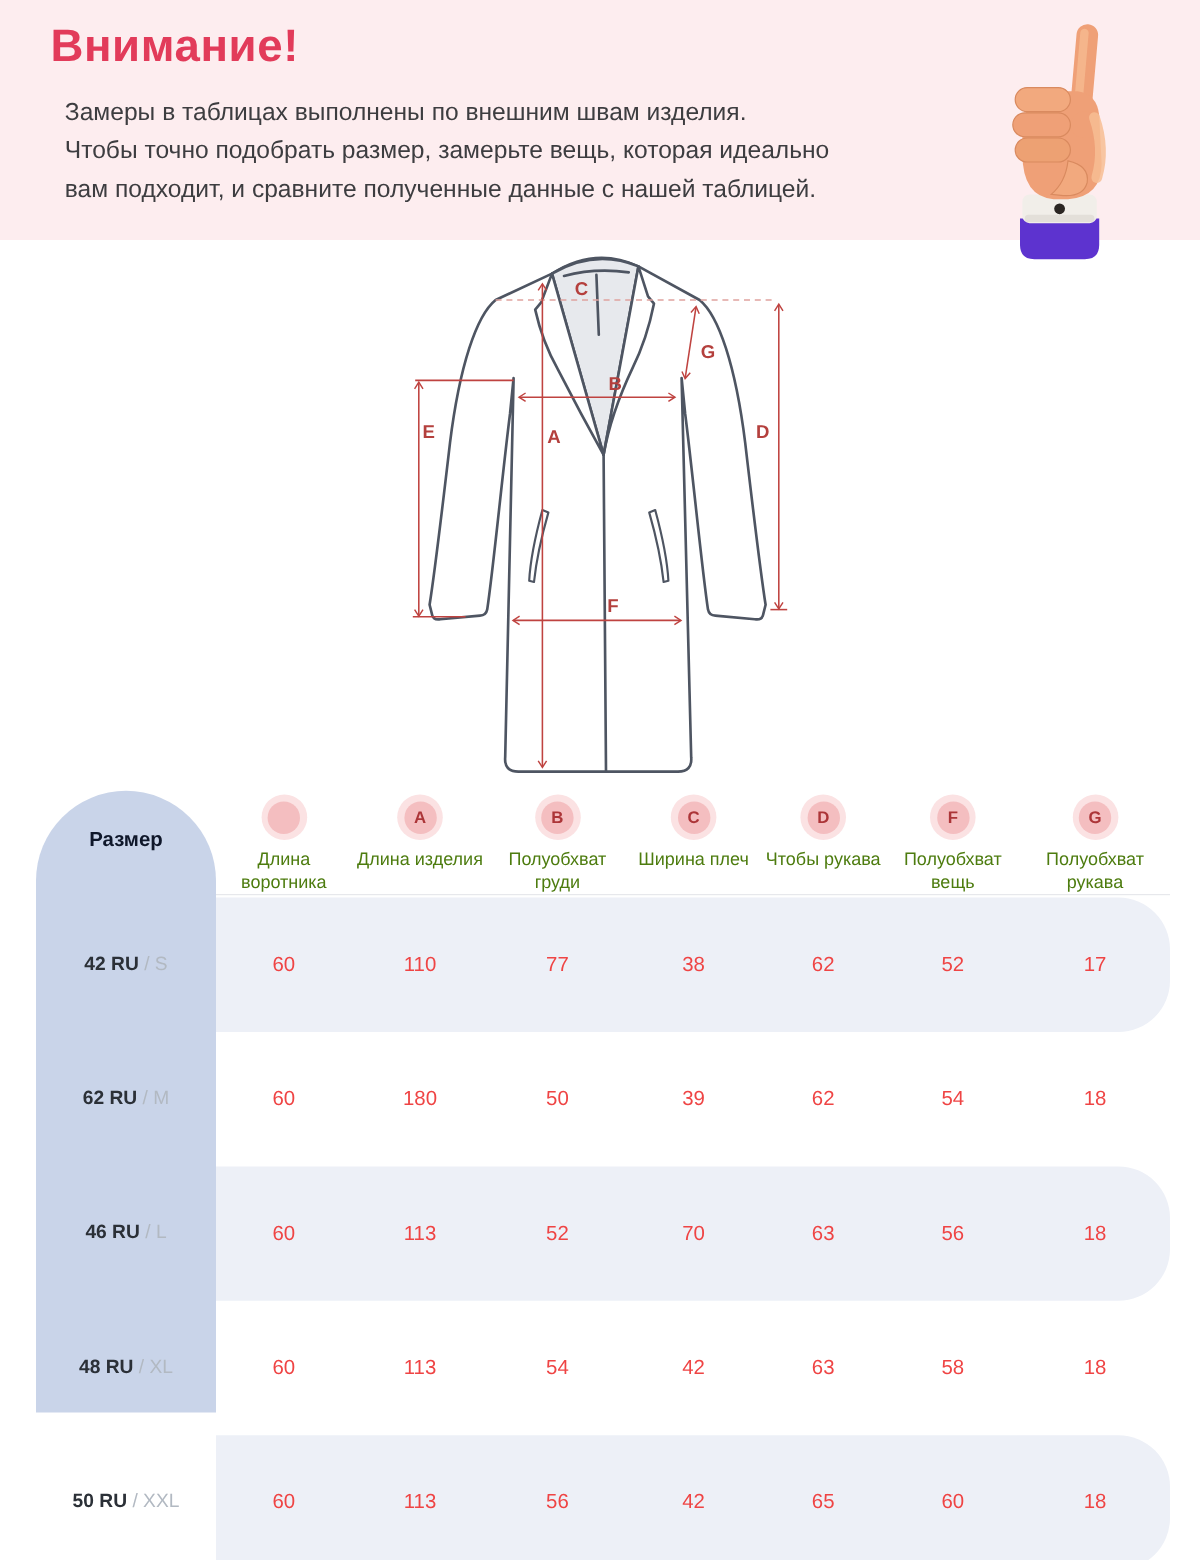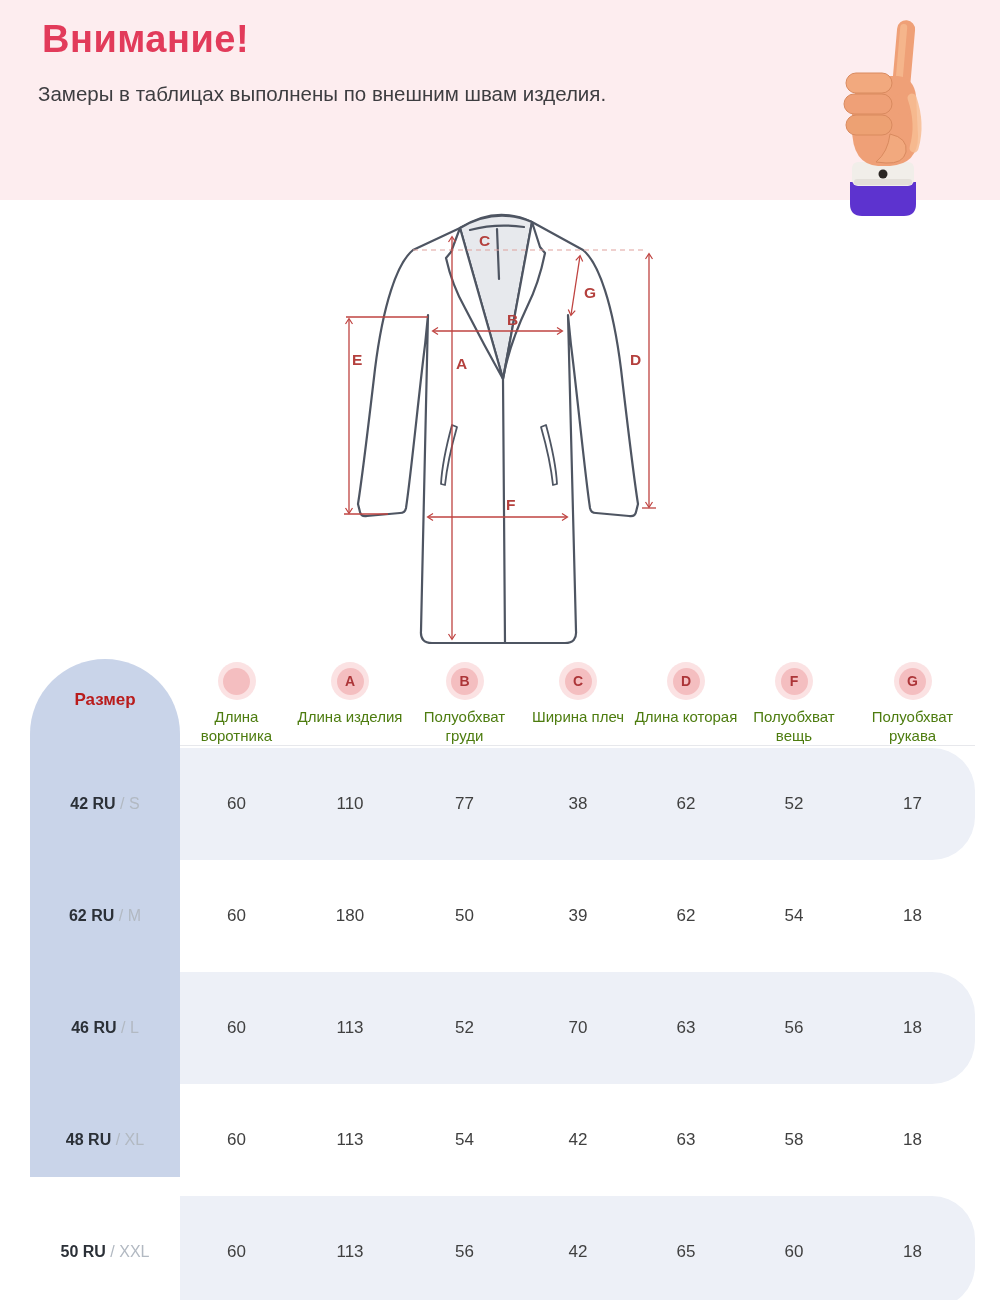--- a/index.html
+++ b/index.html
@@ -3,57 +3,58 @@
 <meta charset="utf-8">
 <style>
   * { margin:0; padding:0; box-sizing:border-box; }
   html,body { background:#ffffff; }
   body { font-family:"Liberation Sans", sans-serif; }
   #page { position:relative; width:1000px; height:1300px; background:#fff; overflow:hidden; }
 
   
   .banner { position:absolute; left:0; top:0; width:1000px; height:200px; background:#fdedef;padding-left:13px; }
   .banner h1 { position:absolute; left:42px; top:18px; font-size:38px; font-weight:bold; color:#e23b5a; letter-spacing:.5px; }
-  .banner .note { position:absolute; left:38px; top:78px; font-size:20.5px; line-height:32px; color:#3d3d40; }
+  .banner .note { position:absolute; left:54px; top:78px; font-size:20.5px; line-height:32px; color:#3d3d40; }
   .hand { position:absolute; left:836px; top:16px; width:94px; height:202px; }
 
   
   .coat { position:absolute; left:300px; top:197px; width:420px; height:465px; }
   .mlabel { font-family:"Liberation Sans", sans-serif; font-size:15.5px; font-weight:bold; fill:#b4403d; }
 
   
   .sizetable { position:absolute; left:30px; top:659px; width:945px; height:518px; font-family:"Liberation Sans", sans-serif; }
   .band { position:absolute; left:0; top:0; width:150px; height:518px; background:#c9d4e9; border-radius:75px 75px 0 0; }
-  .size-head { position:absolute; left:0; top:31px; width:150px; text-align:center; font-size:17px; font-weight:bold; color:#b91c1c; }
+  .size-head { position:absolute; left:0; top:31px; width:150px; text-align:center; font-size:17px; font-weight:bold; color:#0f172a; }
   .grid-row { display:grid; grid-template-columns:150px 113px 114px 115px 112px 104px 112px 125px; }
   .thead { position:absolute; left:0; top:3px; width:945px; }
   .hcell { display:flex; flex-direction:column; align-items:center; }
   .badge { width:38px; height:38px; border-radius:50%; background:#fbe2e3; display:flex; align-items:center; justify-content:center; }
   .badge i { width:27px; height:27px; border-radius:50%; background:#f4bec0; font-style:normal; font-weight:bold; font-size:14px; color:#ac3538; display:flex; align-items:center; justify-content:center; }
   .hlabel { margin-top:7px; font-size:15px; line-height:19px; color:#4d7c0f; text-align:center; max-width:108px; }
   .divider { position:absolute; left:150px; top:86px; width:795px; height:1px; background:#e7e8ec; }
   .rows { position:absolute; left:0; top:89px; width:945px; }
   .row { position:relative; height:112px; align-items:center; }
   .row.stripe::before { content:""; position:absolute; left:150px; right:0; top:0; bottom:0; background:#edf0f7; border-radius:0 43px 43px 0; }
   .row > div { position:relative; text-align:center; }
   .rsize { font-size:16px; color:#2b3037; }
   .rsize b { font-weight:bold; }
   .rsize .alt { color:#b2b9c2; font-weight:normal; }
-  .cell { font-size:17px; color:#404040; }
+  .cell { font-size:17px; color:#ef4444; }
 </style>
 </head>
 <body>
 
 <div id="page">
 
   <header class="banner">
     <h1>Внимание!</h1>
     <p class="note">
       <span>Замеры в таблицах выполнены по внешним швам изделия.</span><br>
-      <br>
+      <span>Чтобы точно подобрать размер, замерьте вещь, которая идеально</span><br>
+      <span>вам подходит, и сравните полученные данные с нашей таблицей.</span>
     </p>
 
     <svg class="hand" viewBox="0 0 94 202" aria-hidden="true">
       <path d="M14,166 L80,166 L80,188 Q80,200 68,200 L26,200 Q14,200 14,188 Z" fill="#5d33cf"></path>
       <rect x="16" y="146" width="62" height="24" rx="6" fill="#f1eee9"></rect>
       <rect x="18" y="163" width="58" height="6" rx="3" fill="#ddd9d2" opacity="0.7"></rect>
       <rect x="57" y="4" width="18" height="88" rx="9" fill="#efa077" transform="rotate(5 66 60)"></rect>
       <rect x="60" y="8" width="7" height="68" rx="3.5" fill="#f6b88e" opacity="0.85" transform="rotate(5 66 60)"></rect>
       <path d="M16,96 Q16,62 44,60 L62,60 Q78,62 80,80 L82,120 Q82,148 54,150 L42,150 Q16,148 16,112 Z" fill="#efa077"></path>
       <ellipse cx="68" cy="88" rx="12" ry="11" fill="#efa077"></ellipse>
@@ -135,21 +136,21 @@
       <div class="hcell">
         <span class="badge">
             <i>C</i>
           </span>
         <span class="hlabel">Ширина плеч</span>
       </div>
       <div class="hcell">
         <span class="badge">
             <i>D</i>
           </span>
-        <span class="hlabel">Длина которая</span>
+        <span class="hlabel">Чтобы рукава</span>
       </div>
       <div class="hcell">
         <span class="badge">
             <i>F</i>
           </span>
         <span class="hlabel">Полуобхват вещь</span>
       </div>
       <div class="hcell">
         <span class="badge">
             <i>G</i>

